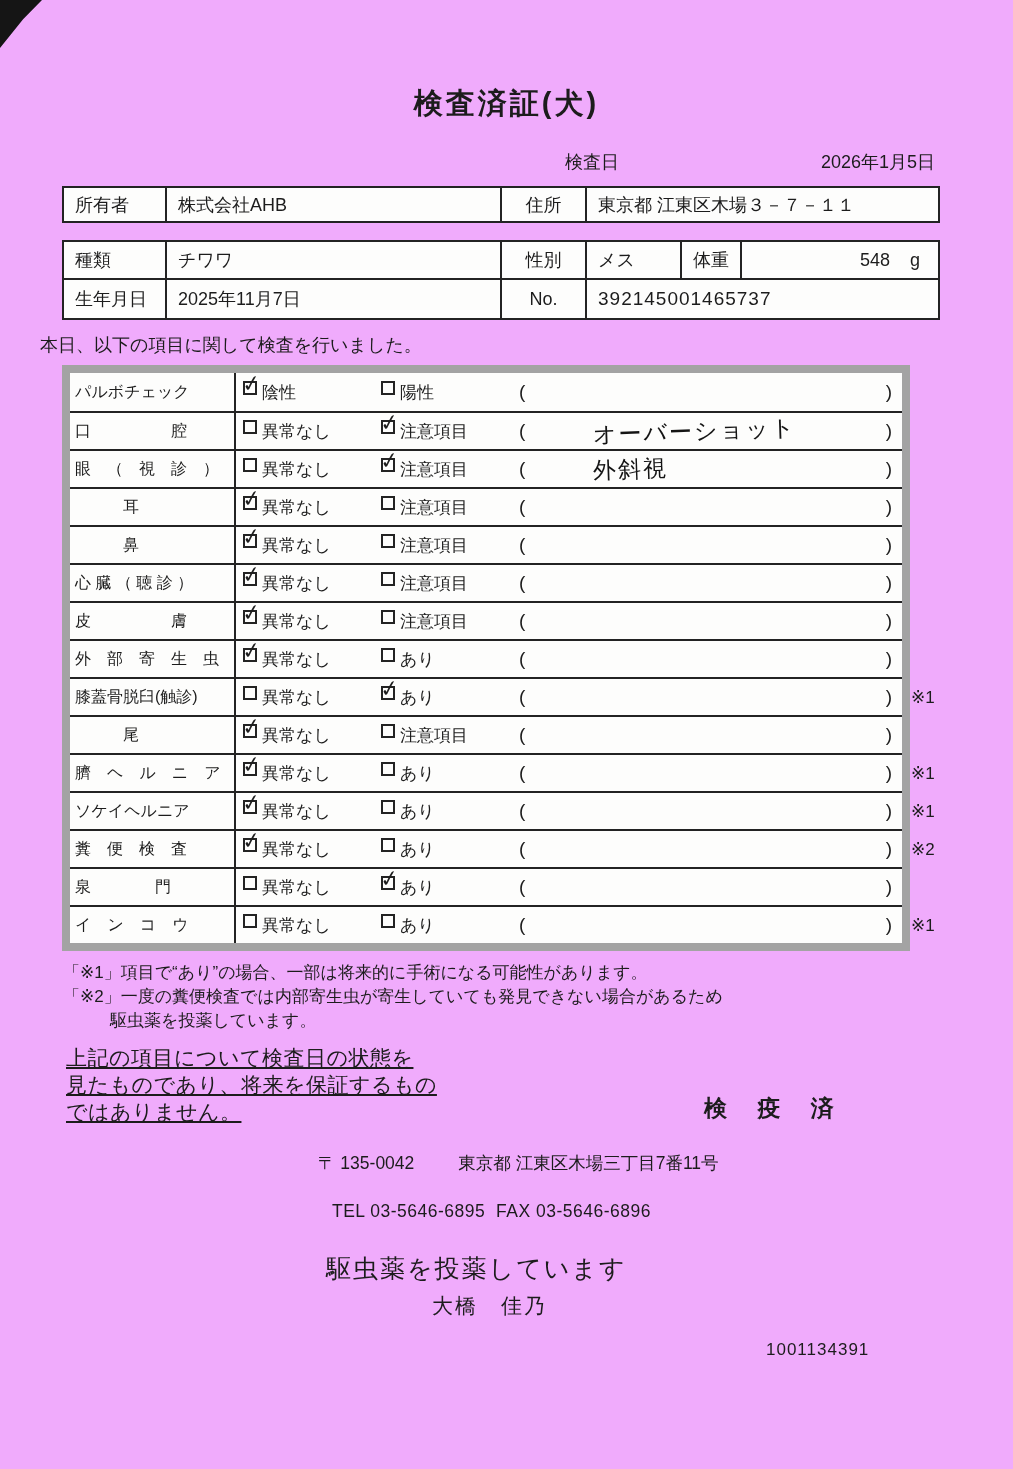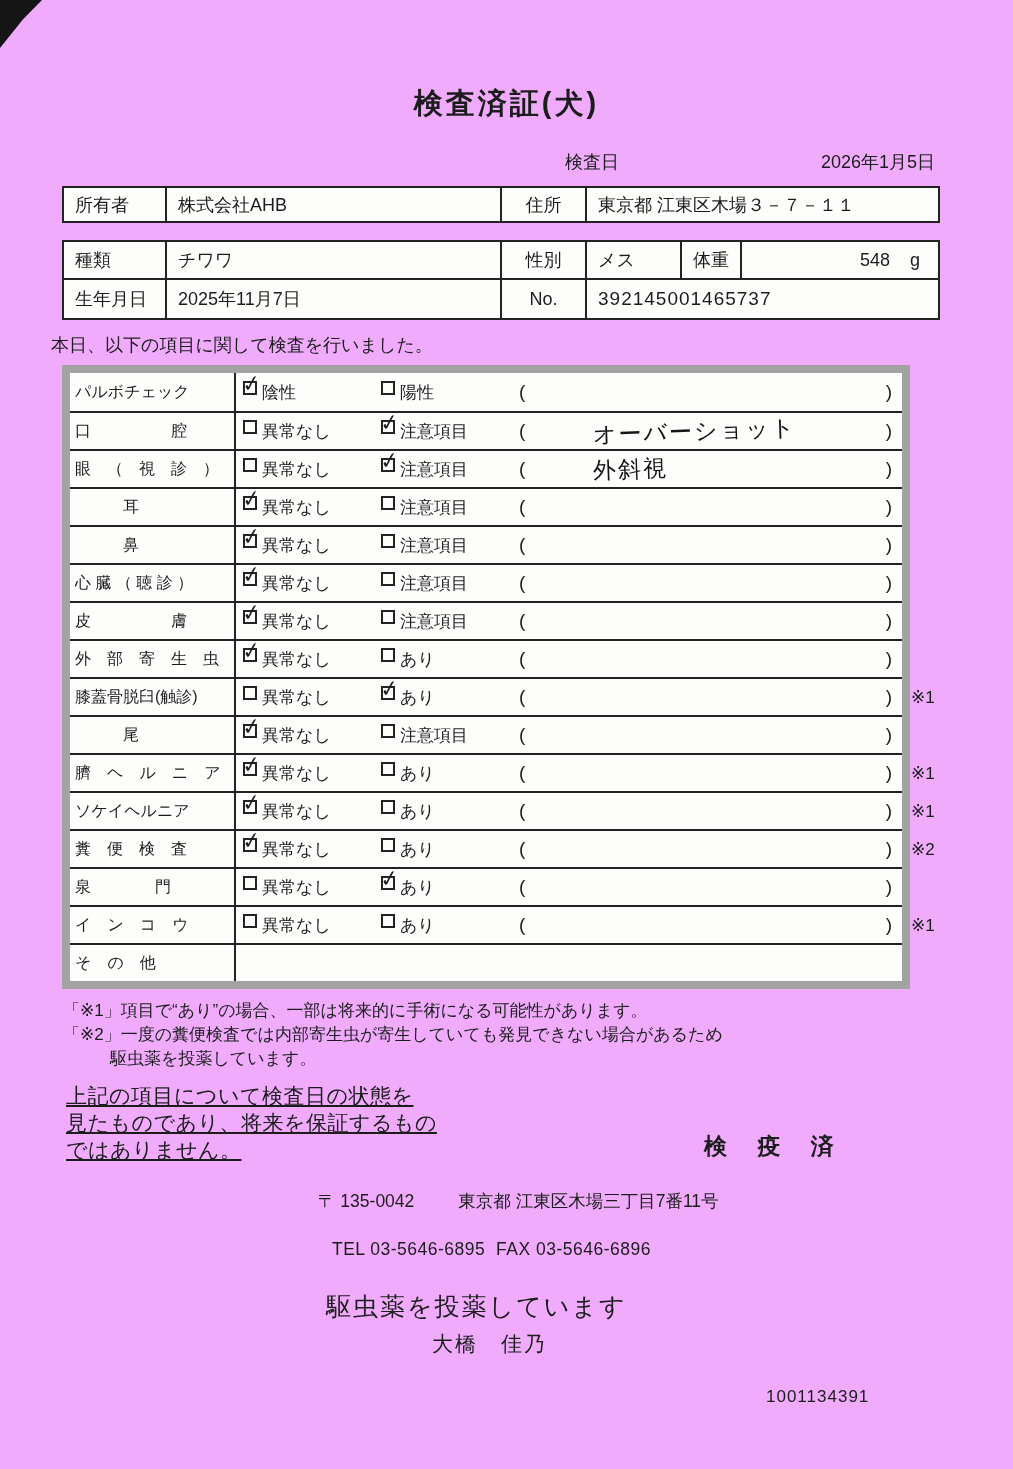--- a/index.html
+++ b/index.html
@@ -28,21 +28,21 @@
   .cell {
     display:flex; align-items:center; padding-left:11px; font-size:18px;
     border-right:2px solid #232323; white-space:pre;
   }
   .cell.center { justify-content:center; padding-left:0; }
   .cell.last { border-right:none; }
   .cell.bb { border-bottom:2px solid #232323; }
   .cell.span3 { grid-column:4 / 7; }
   .weight-cell { justify-content:flex-end; padding-right:18px; gap:20px; }
   .no-value { font-size:19px; letter-spacing:1px; }
-  .intro { margin:13px 0 0 51px; font-size:18px; }
+  .intro { margin:13px 0 0 40px; font-size:18px; }
   .exam-table { margin:8px 0 0 62px; width:848px; border:8px solid #a3a3a3; background:#fdfdfc; }
   .exam-row { display:flex; height:38px; position:relative; }
   .exam-row + .exam-row { border-top:2px solid #232323; }
   .exam-label {
     width:166px; border-right:2px solid #232323; display:flex; align-items:center;
     padding-left:5px; font-size:16px; white-space:pre; overflow:hidden;
   }
   .exam-body { flex:1; display:flex; align-items:center; padding-left:7px; }
   .exam-option { width:138px; display:flex; align-items:flex-start; font-size:17px; white-space:pre; }
   .checkbox {
@@ -66,21 +66,21 @@
   }
   .footnotes { margin:10px 0 0 63px; font-size:17px; line-height:1.42; }
   .footnote-indent { padding-left:47px; }
   .disclaimer-wrap { position:relative; margin:12px 0 0 66px; height:96px;text-decoration:underline; }
   .disclaimer { font-size:21px; line-height:1.28; letter-spacing:0.5px; }
   .stamp { position:absolute; left:638px; top:48px; font-size:23px; letter-spacing:12px; font-weight:bold; white-space:nowrap; }
   .postal-line { margin:10px 0 0 318px; font-size:17.5px; display:flex; gap:44px; white-space:pre; }
   .tel-line { margin:26px 0 0 332px; font-size:17.5px; letter-spacing:0.5px; white-space:pre; }
   .clinic-name { margin:30px 0 0 326px; font-size:25px; letter-spacing:2px; }
   .clinic-person { margin:7px 0 0 432px; font-size:21px; letter-spacing:2px; white-space:pre; }
-  .serial { margin:29px 0 0 766px; font-size:17px; letter-spacing:1px; }
+  .serial { margin:20px 0 0 766px; font-size:17px; letter-spacing:1px; }
 </style>
 </head>
 <body>
 
 <div class="page">
   <div class="corner-artifact"></div>
 
   <h1 class="title">検査済証(犬)</h1>
 
   <div class="date-line">
@@ -407,39 +407,20 @@
         </span>
         <span class="paren-field">
           <span class="paren-open">(</span>
           <span class="paren-note"></span>
           <span class="paren-close">)</span>
         </span>
       </div>
       <div class="ref-mark">※1</div>
     </div>
 
-    <div class="exam-row">
-      <div class="exam-label">そ　の　他</div>
-      <div class="exam-body">
-        <span class="exam-option" style="visibility: hidden;">
-          <span class="checkbox"></span>
-          <span></span>
-        </span>
-        <span class="exam-option" style="visibility: hidden;">
-          <span class="checkbox"></span>
-          <span></span>
-        </span>
-        <span class="paren-field" style="visibility: hidden;">
-          <span class="paren-open">(</span>
-          <span class="paren-note"></span>
-          <span class="paren-close">)</span>
-        </span>
-      </div>
-      <div class="ref-mark"></div>
-    </div>
   </div>
 
   <div class="footnotes">
     <div>「※1」項目で“あり”の場合、一部は将来的に手術になる可能性があります。</div>
     <div>「※2」一度の糞便検査では内部寄生虫が寄生していても発見できない場合があるため</div>
     <div class="footnote-indent">駆虫薬を投薬しています。</div>
   </div>
 
   <div class="disclaimer-wrap">
     <div class="disclaimer">

